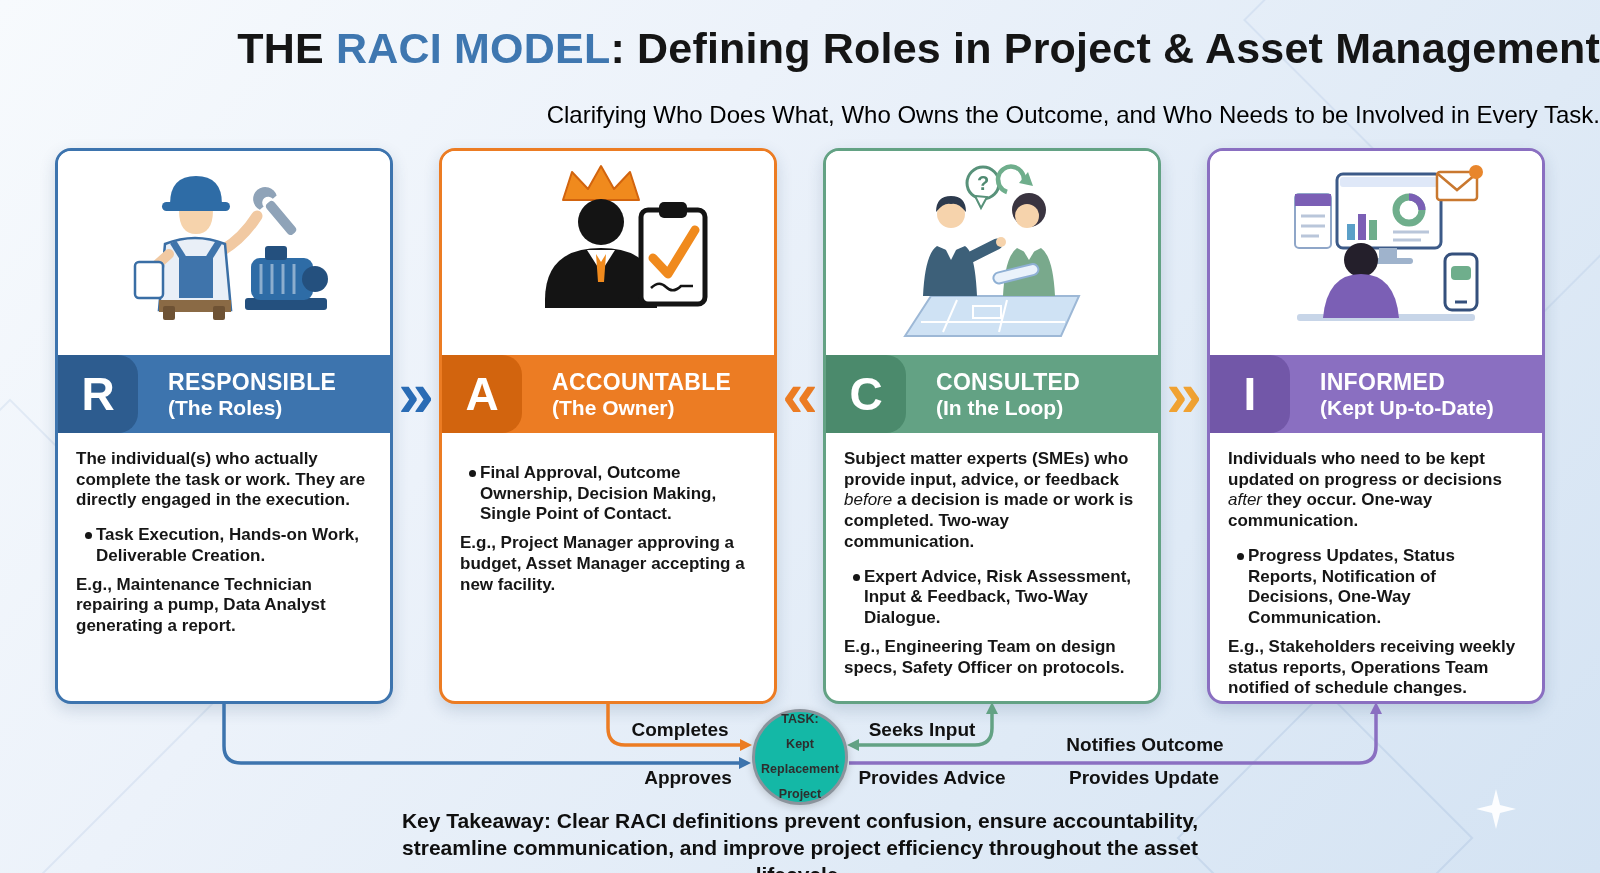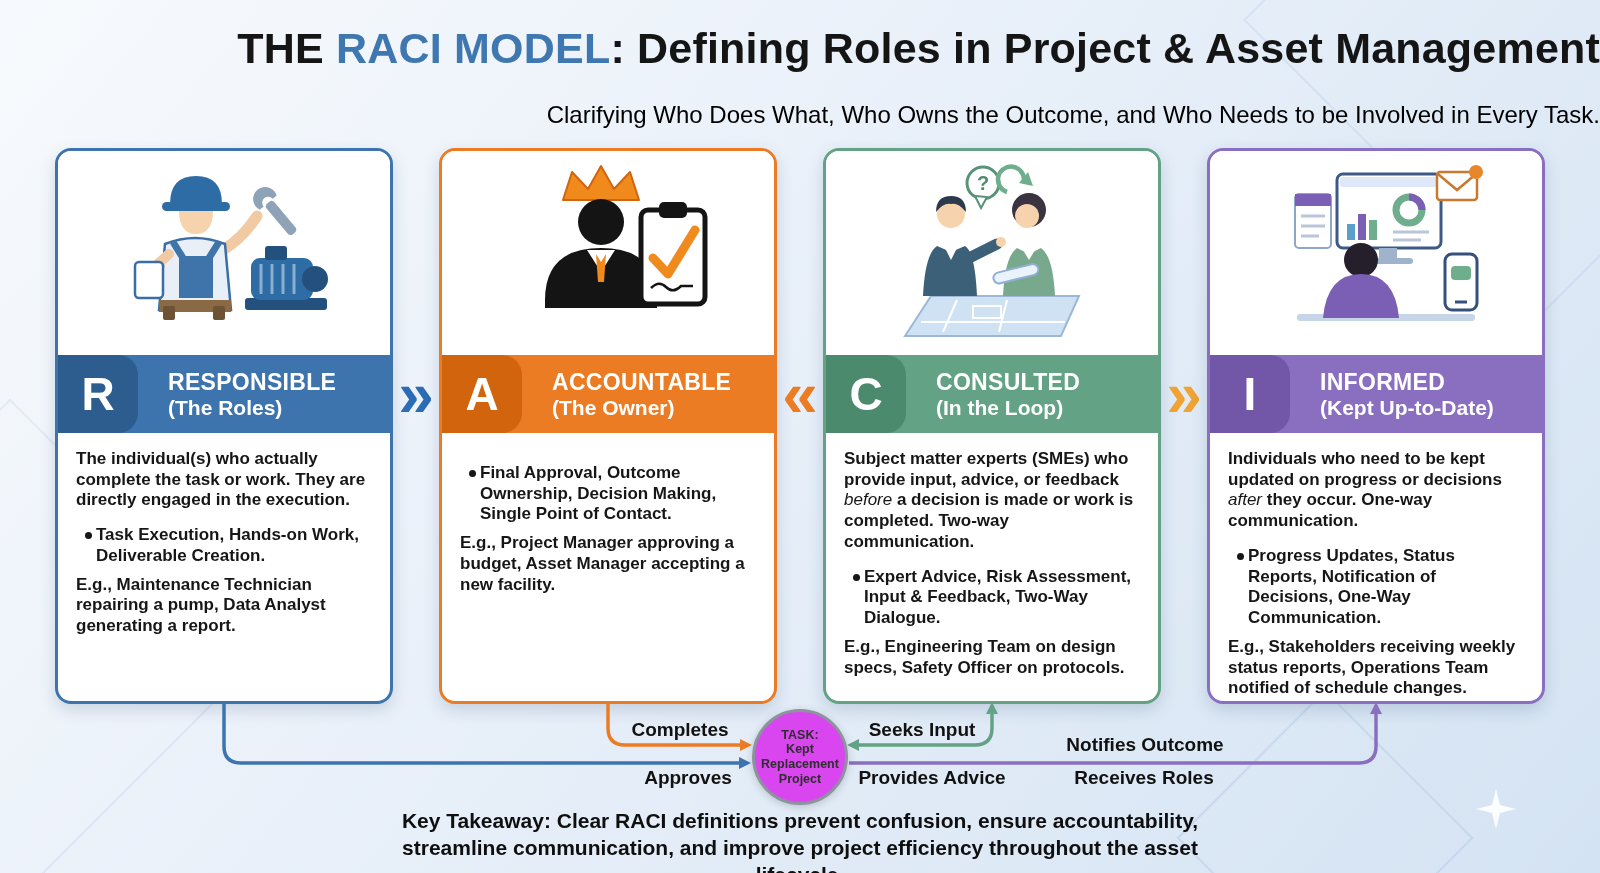--- a/index.html
+++ b/index.html
@@ -36,22 +36,22 @@
   .bullet{margin-top:14px;display:grid;grid-template-columns:16px 1fr;font-size:17px;font-weight:bold;line-height:1.22;padding-left:4px}
   .dot{width:7px;height:7px;border-radius:50%;background:#161616;margin-top:7px;justify-self:center}
   .example{margin-top:8px;font-size:17px;font-weight:bold;line-height:1.22}
 
   .conn{width:46px;height:78px;margin-top:207px;display:flex;align-items:center;justify-content:center;
         font-size:64px;font-weight:bold;flex:none;line-height:1}
 
   .flow{position:absolute;top:695px;left:0;width:1600px;height:145px}
   .flow-svg{position:absolute;top:0;left:0}
   .task-circle{position:absolute;left:752px;top:14px;width:96px;height:96px;border-radius:50%;
-               background:#d946ef;border:3px solid #8b939c;box-shadow:0 2px 8px rgba(0,0,0,.18);
-               display:flex;flex-direction:column;align-items:center;justify-content:center;text-align:center}
+               background:#14b8a6;border:3px solid #8b939c;box-shadow:0 2px 8px rgba(0,0,0,.18);
+               display:flex;flex-direction:column;align-items:center;justify-content:space-between;text-align:center}
   .task-l{font-size:12.5px;font-weight:bold;color:#2e2e2e;line-height:1.18}
   .flow-label{position:absolute;transform:translateX(-50%);font-size:19px;font-weight:bold;color:#111;white-space:nowrap}
   .lbl-completes{left:680px;top:24px}
   .lbl-approves{left:688px;top:72px}
   .lbl-seeks{left:922px;top:24px}
   .lbl-provides{left:932px;top:72px}
   .lbl-notifies{left:1145px;top:39px}
   .lbl-receives{left:1144px;top:72px}
 
   .takeaway{position:absolute;top:808px;left:0;width:100%;text-align:center}
@@ -298,21 +298,21 @@
     <div class="task-l">Kept</div>
     <div class="task-l">Replacement</div>
     <div class="task-l">Project</div>
   </div>
 
   <span class="flow-label lbl-completes">Completes</span>
   <span class="flow-label lbl-approves">Approves</span>
   <span class="flow-label lbl-seeks">Seeks Input</span>
   <span class="flow-label lbl-provides">Provides Advice</span>
   <span class="flow-label lbl-notifies">Notifies Outcome</span>
-  <span class="flow-label lbl-receives">Receives Roles</span>
+  <span class="flow-label lbl-receives">Provides Update</span>
 </div>
 
 <footer class="takeaway">
   <p>Key Takeaway: Clear RACI definitions prevent confusion, ensure accountability, streamline communication, and improve project efficiency throughout the asset lifecycle.</p>
 </footer>
 
 <svg class="sparkle-svg" width="44" height="44" viewBox="0 0 44 44">
   <path d="M22 2 L26 18 L42 22 L26 26 L22 42 L18 26 L2 22 L18 18 Z" fill="#ffffff" opacity="0.92"></path>
 </svg>
 

